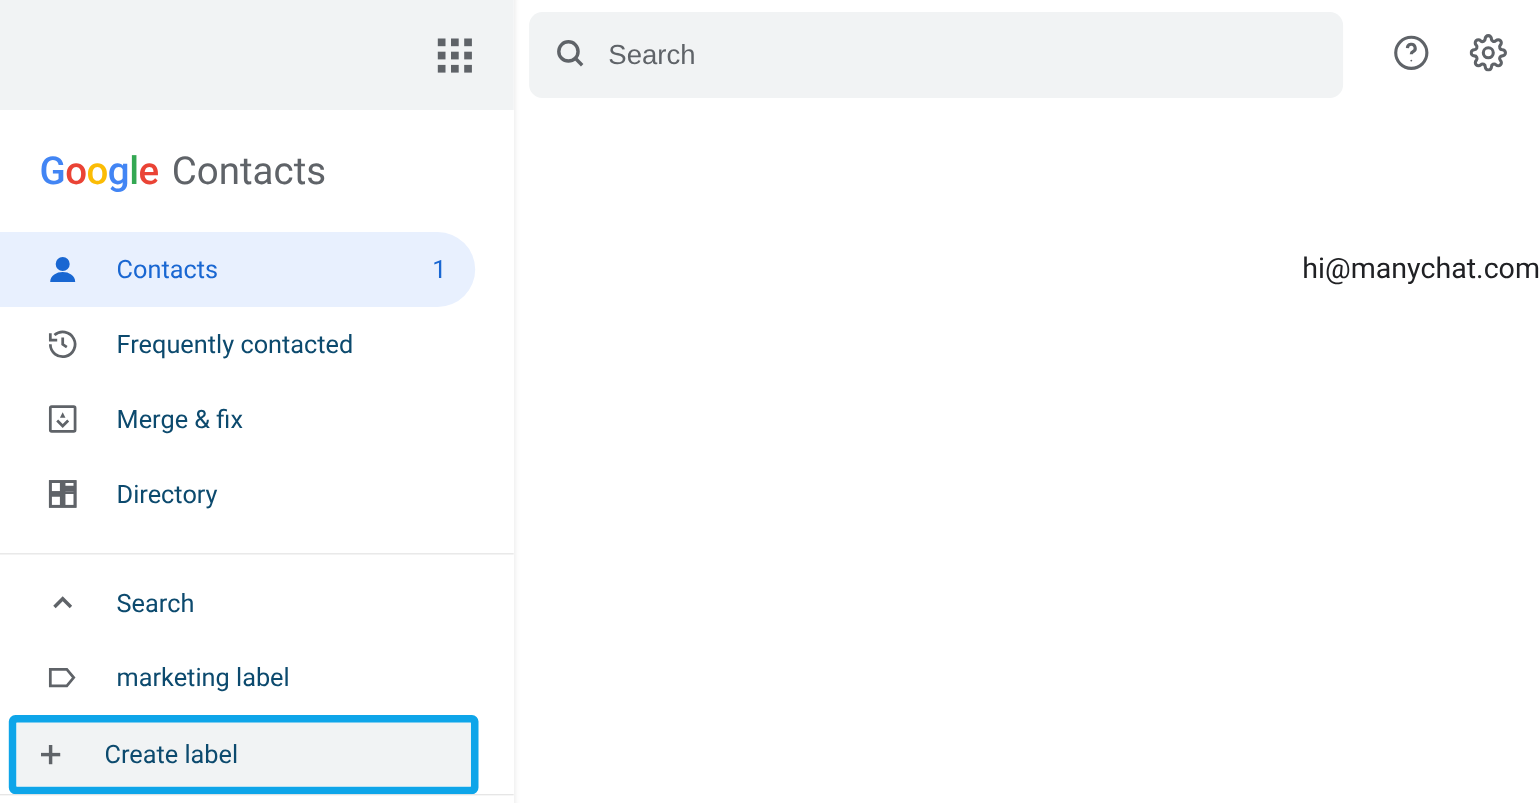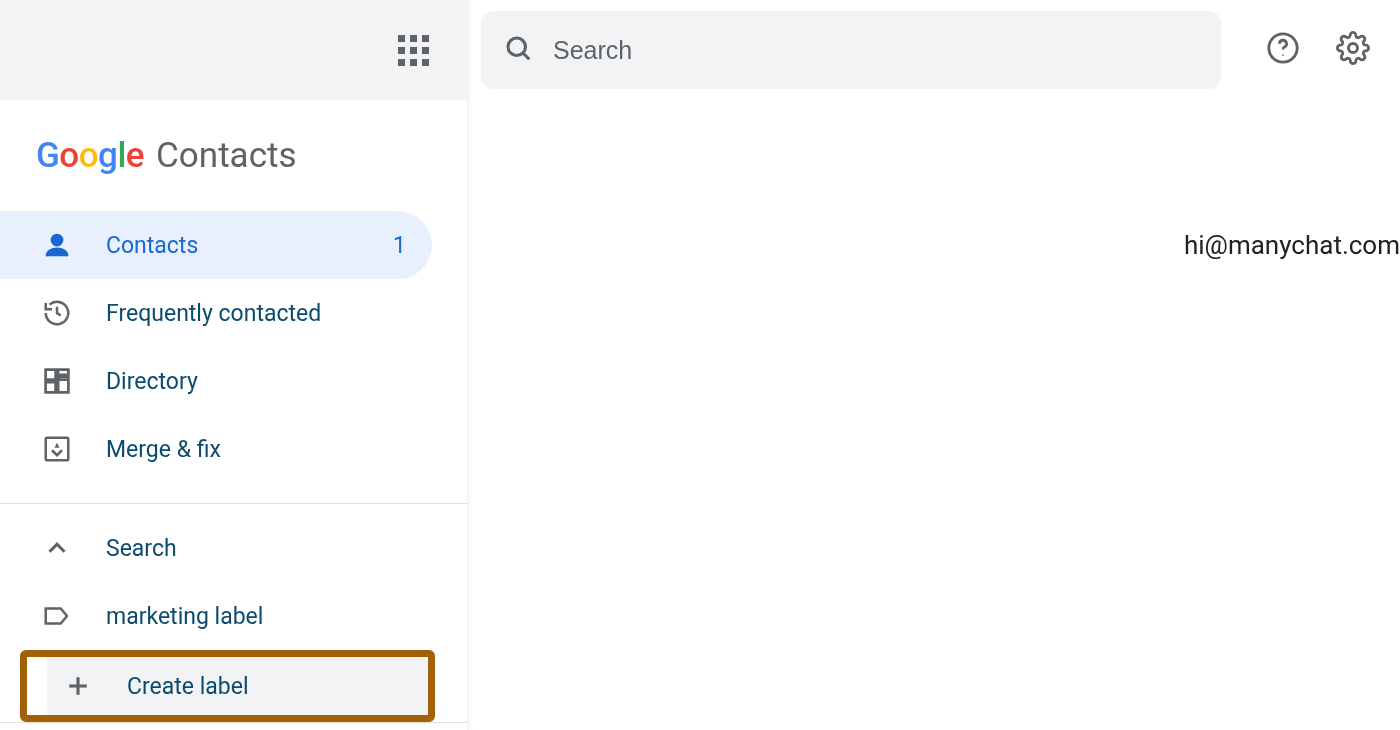--- a/index.html
+++ b/index.html
@@ -86,25 +86,24 @@
     }
     .nav-item.active svg, .nav-item.active .count { color:#1967d2; fill:#1967d2; }
 
     .divider { border: 0; border-top: 1px solid #e0e0e0; margin: 20px 0 10px 0; }
 
     .icon20 { width: 30px; height: 30px; color:#5f6368; }
     .icon24 { width: 30px; height: 30px; color:#5f6368; }
     .nav-item.active .icon24, .nav-item.active .icon20 { color:#1967d2; }
 
     .highlight-box {
-      border: 7px solid #a16207;
+      border: 7px solid #0ea5e9;
       border-radius: 6px;
-      margin-left: 20px;
+      margin-left: 8px;
       margin-right: 32px;
-      padding-left: 20px;
     }
     .highlight-box .nav-item {
       border-radius: 0;
       padding-left: 16px;
       background: #f1f3f4;
       height: 58px;
     }
     .bottom-divider { border: 0; border-top: 1px solid #e0e0e0; margin: 0; }
 
     
@@ -202,40 +201,40 @@
             <path d="M3 12a9 9 0 1 0 3-6.7"></path>
             <polyline points="3 4 3 9 8 9"></polyline>
             <polyline points="12 7 12 12 15 14"></polyline>
           </svg>
         </span>
         <span class="label">Frequently contacted</span>
       </div>
 
       <div class="nav-item">
         <span class="icon-slot">
+          <svg class="icon24" viewBox="0 0 24 24" fill="none" stroke="#5f6368" stroke-width="2">
+            <rect x="3" y="3" width="18" height="18" rx="1"></rect>
+            <path d="M12 7l2 4h-4l2-4z" fill="#5f6368" stroke="none"></path>
+            <path d="M8 13l4 4 4-4"></path>
+            <path d="M3 21l4-2 4 2 4-2 4 2" stroke="none"></path>
+          </svg>
+        </span>
+        <span class="label">Merge &amp; fix</span>
+      </div>
+
+      <div class="nav-item">
+        <span class="icon-slot">
           <svg class="icon24" viewBox="0 0 24 24" fill="#5f6368">
             <path d="M3 3h8v8H3V3zm10 0h8v4h-8V3zM3 13h8v8H3v-8zm10-4h8v12h-8V9z" fill="none" stroke="#5f6368" stroke-width="2"></path>
             <rect x="3" y="3" width="18" height="18" fill="none" stroke="#5f6368" stroke-width="2"></rect>
             <line x1="3" y1="11" x2="21" y2="11" stroke="#5f6368" stroke-width="2"></line>
             <line x1="11" y1="3" x2="11" y2="21" stroke="#5f6368" stroke-width="2"></line>
           </svg>
         </span>
         <span class="label">Directory</span>
-      </div>
-
-      <div class="nav-item">
-        <span class="icon-slot">
-          <svg class="icon24" viewBox="0 0 24 24" fill="none" stroke="#5f6368" stroke-width="2">
-            <rect x="3" y="3" width="18" height="18" rx="1"></rect>
-            <path d="M12 7l2 4h-4l2-4z" fill="#5f6368" stroke="none"></path>
-            <path d="M8 13l4 4 4-4"></path>
-            <path d="M3 21l4-2 4 2 4-2 4 2" stroke="none"></path>
-          </svg>
-        </span>
-        <span class="label">Merge &amp; fix</span>
       </div>
 
     </nav>
 
     <hr class="divider">
 
     <nav class="nav">
 
       <div class="nav-item compact">
         <span class="icon-slot">

